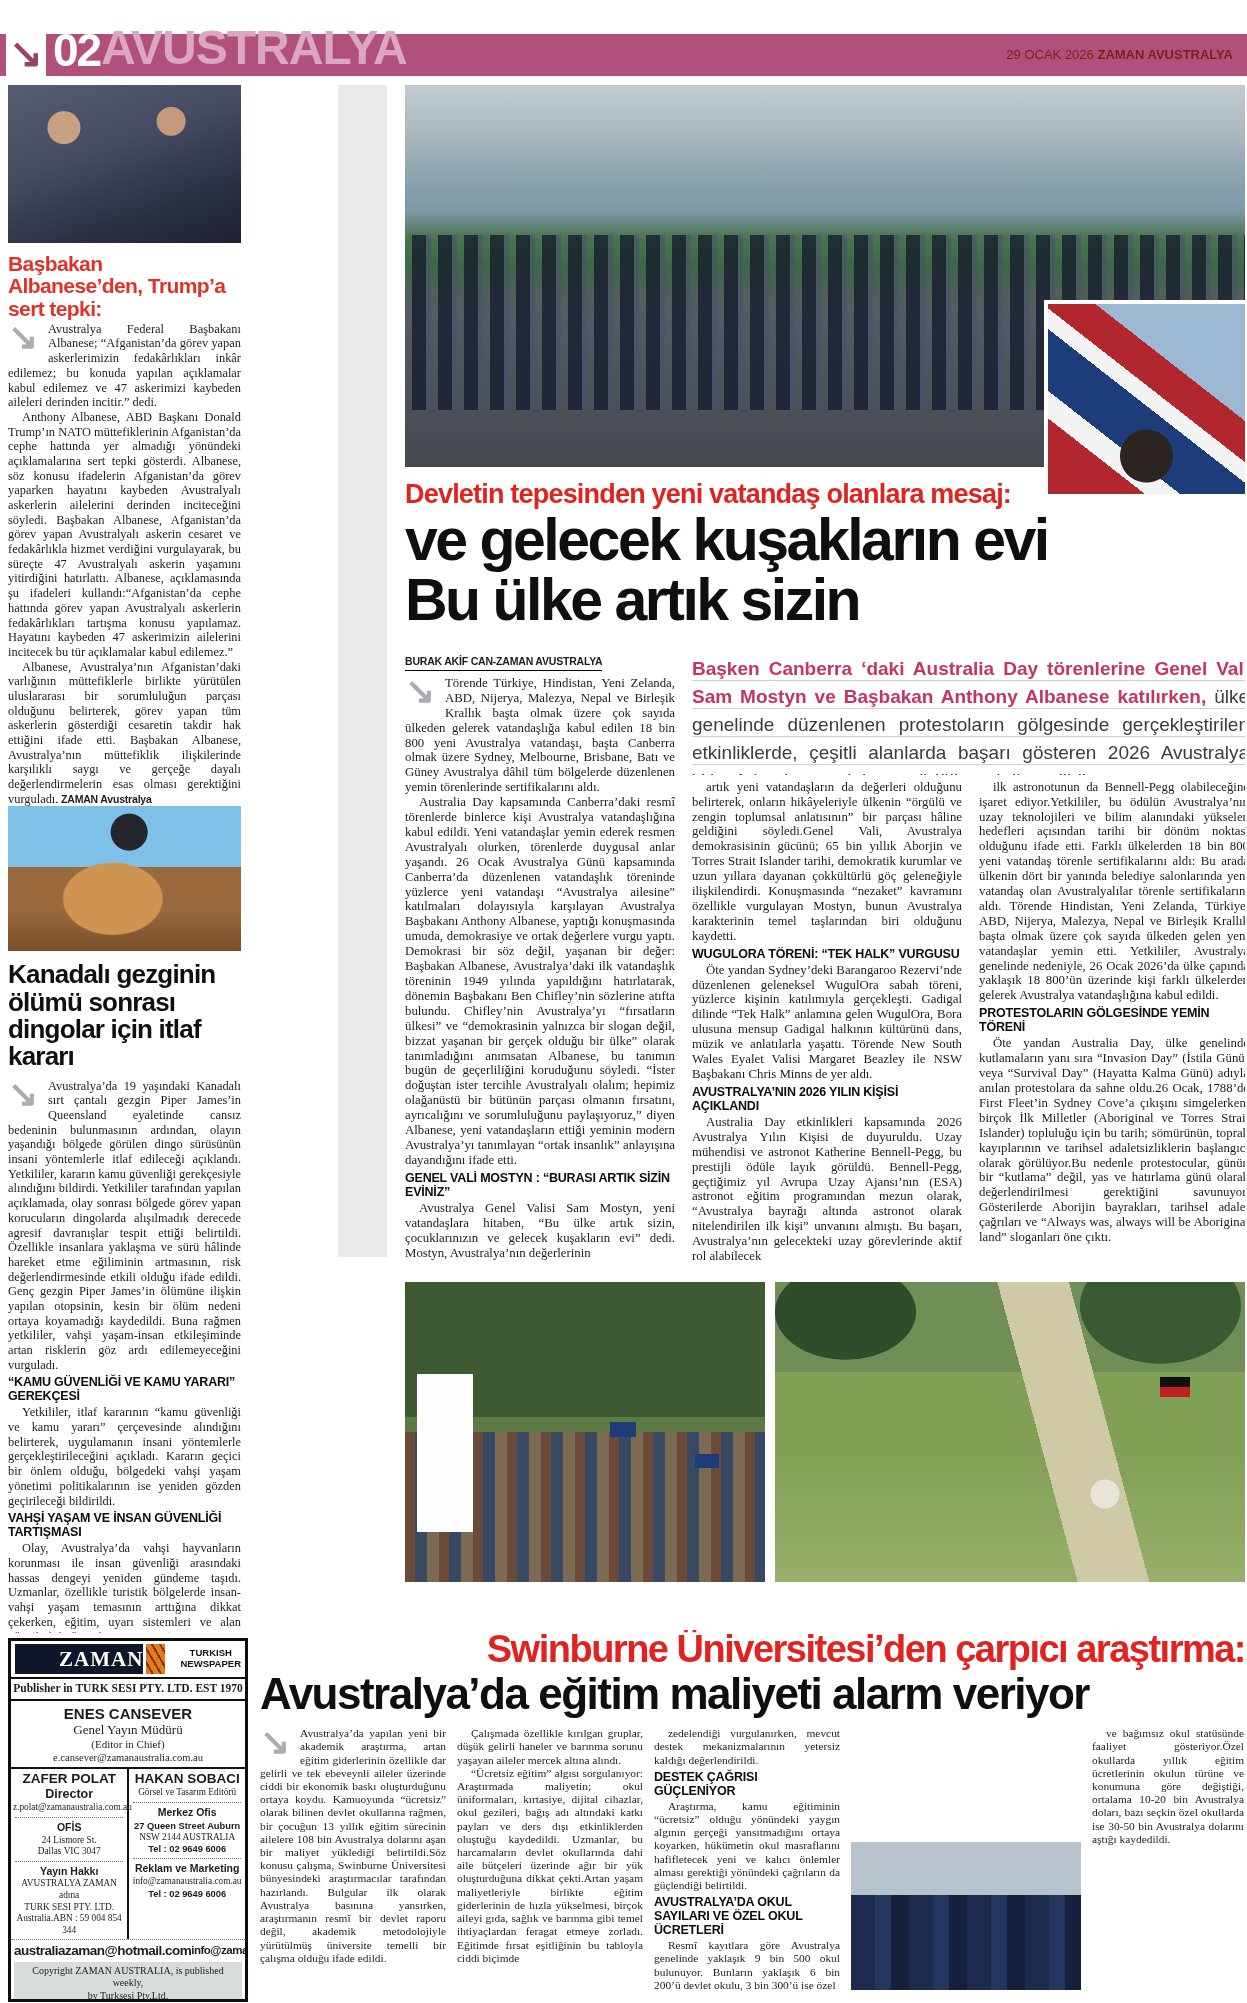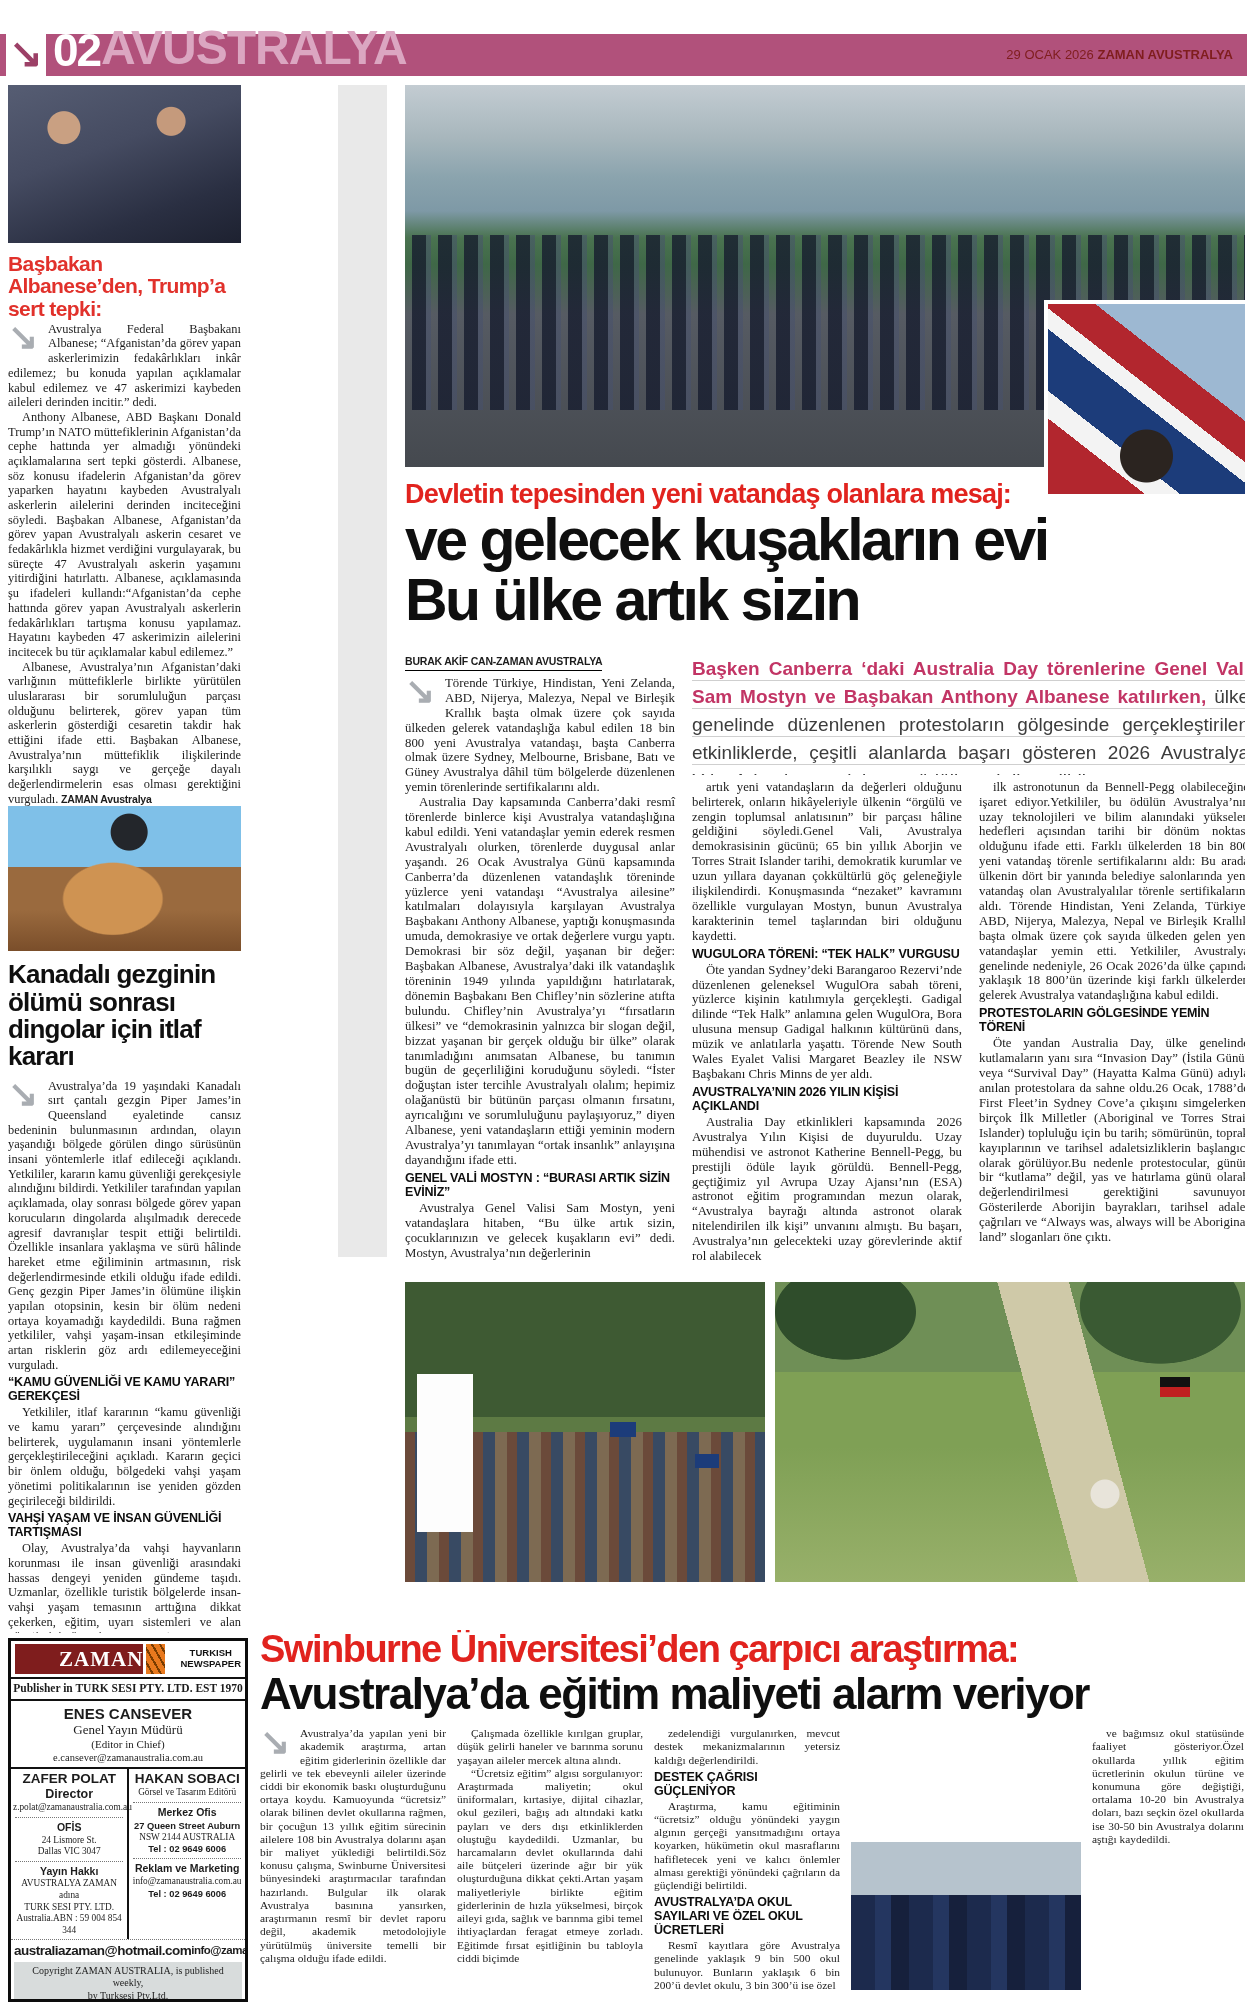--- a/index.html
+++ b/index.html
@@ -88,32 +88,32 @@
   .standfirst{grid-column:2/4;grid-row:1;height:120px;overflow:hidden;
         font:400 19px/28px "Liberation Sans",sans-serif;color:#3c3c3c;text-align:justify;
         background-image:linear-gradient(#cfcfcf 1px, transparent 1px);
         background-size:100% 28px;background-position:0 26px;padding-top:1px;}
   .sfb{color:#c23565;font-weight:700;}
   .colB{grid-column:2;grid-row:2;}
   .colC{grid-column:3;grid-row:2;}
   .bottomphotos{margin-top:14px;display:flex;gap:10px;}
   
   #edu{position:absolute;left:260px;top:1630px;width:985px;height:373px;overflow:hidden;}
-  .e-kicker{font:800 38px/1.05 "Liberation Sans",sans-serif;color:#e1231e;letter-spacing:-1.5px;}
+  .e-kicker{font:800 38px/1.05 "Liberation Sans",sans-serif;color:#e1231e;letter-spacing:-1.5px;text-align:right;}
   .e-head{font:900 44px/1.05 "Liberation Sans",sans-serif;color:#0f0f0f;letter-spacing:-1.5px;
           margin:1px 0 10px;}
   .e-cols{display:flex;gap:11px;font-size:11.4px;line-height:1.16;}
   .ecol{width:186px;}
   .ecol-last{width:152px;}
   .ephoto{align-self:flex-end;margin-bottom:2px;}
   
   #mbox{position:absolute;left:8px;top:1638px;width:240px;height:364px;border:3px solid #0d0d0d;
         box-sizing:border-box;background:#fff;text-align:center;overflow:hidden;}
   .mrow1{display:flex;align-items:center;gap:3px;padding:3px 4px;}
-  .mblue{width:118px;height:30px;background:#7f1d1d;color:#fff;display:flex;align-items:center;
+  .mblue{width:118px;height:30px;background:#0f172a;color:#fff;display:flex;align-items:center;
          justify-content:center;font:700 21px/1 "Liberation Serif",serif;letter-spacing:1px;padding-left:44px;}
   .morange{width:52px;height:30px;background:#e8791e;
          background-image:repeating-linear-gradient(60deg, transparent 0 5px, #7a3c00 5px 7px);}
   .mturk{flex:1;font:800 9.5px/1.15 "Liberation Sans",sans-serif;color:#111;margin-left:12px;}
   .mpub{border-top:2px solid #111;padding:3px 0;font:600 11.5px/1.2 "Liberation Serif",serif;}
   .med{border-top:2px solid #111;padding:4px 0 3px;}
   .medname{font:800 15px/1.15 "Liberation Sans",sans-serif;}
   .medtit{font:400 13px/1.2 "Liberation Serif",serif;}
   .medtit2{font:400 11px/1.2 "Liberation Serif",serif;}
   .medmail{font:400 10.5px/1.3 "Liberation Serif",serif;text-align:center;}

